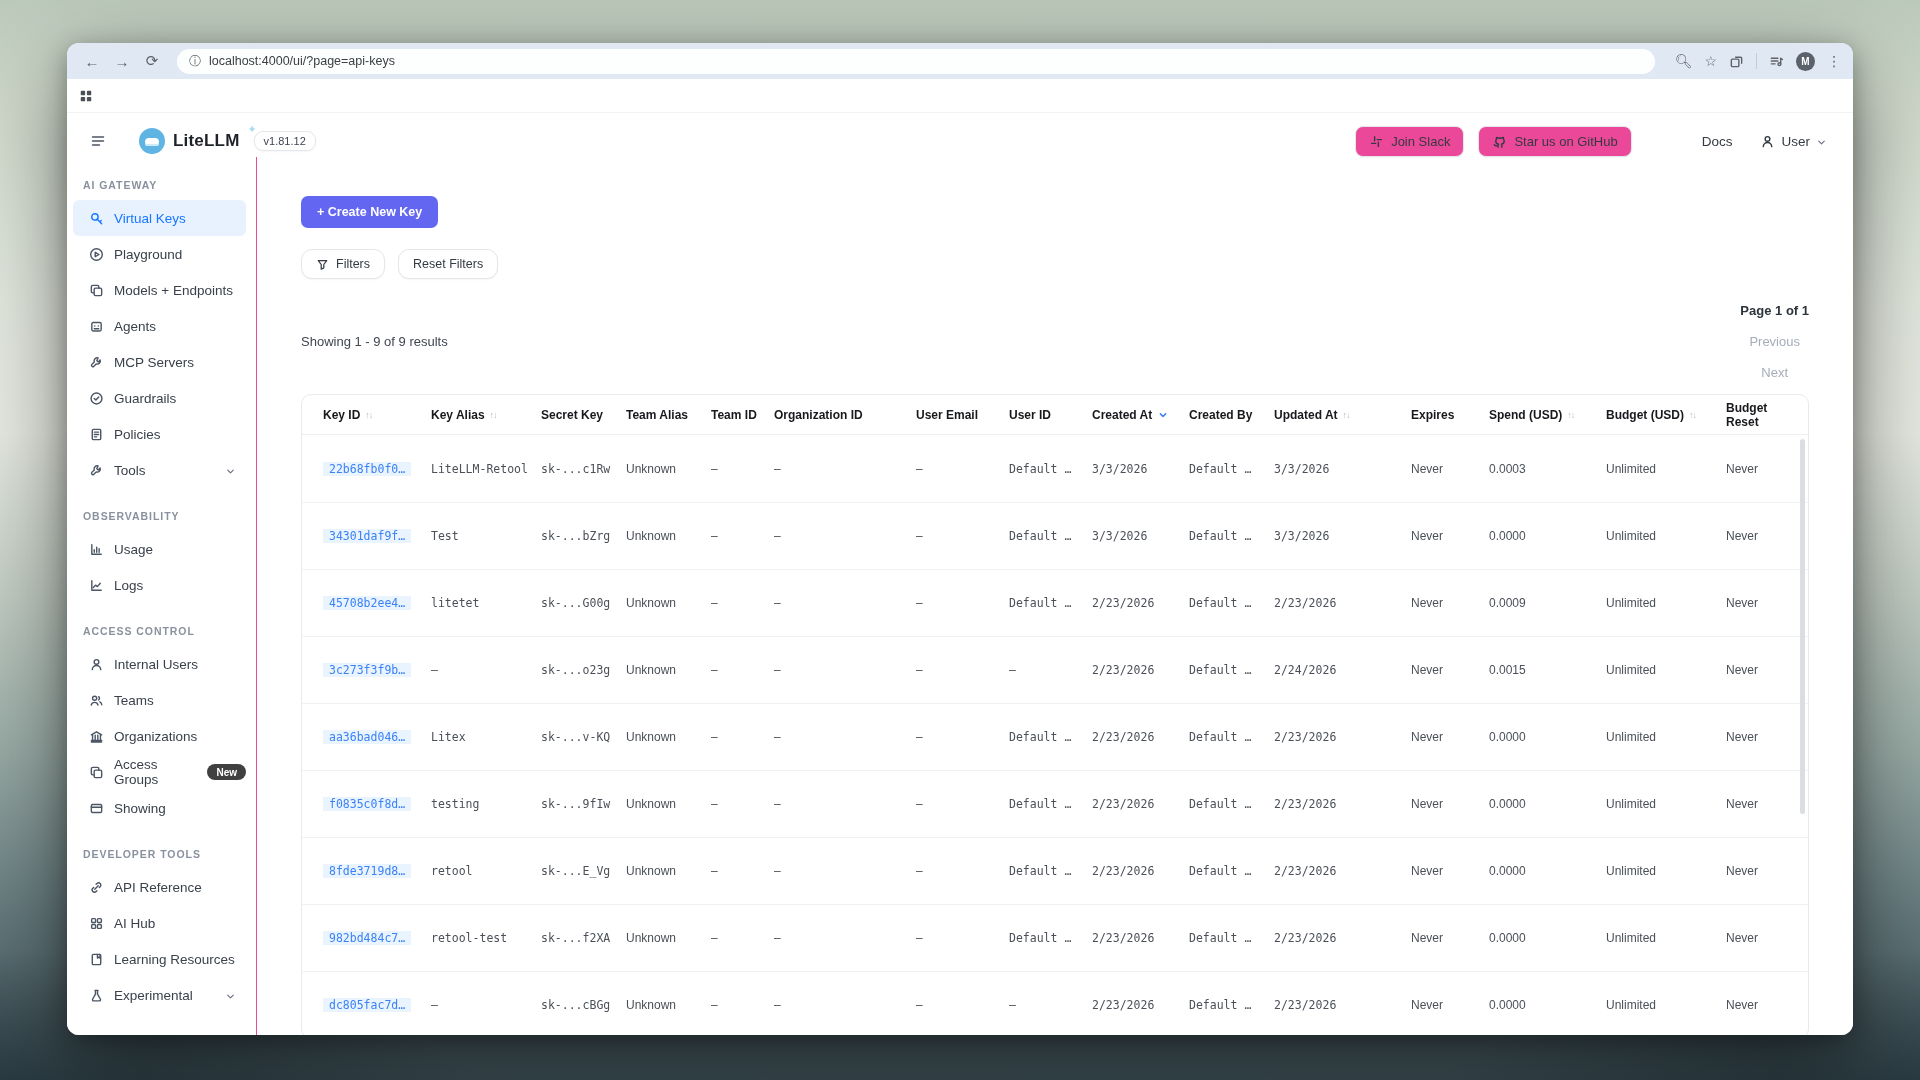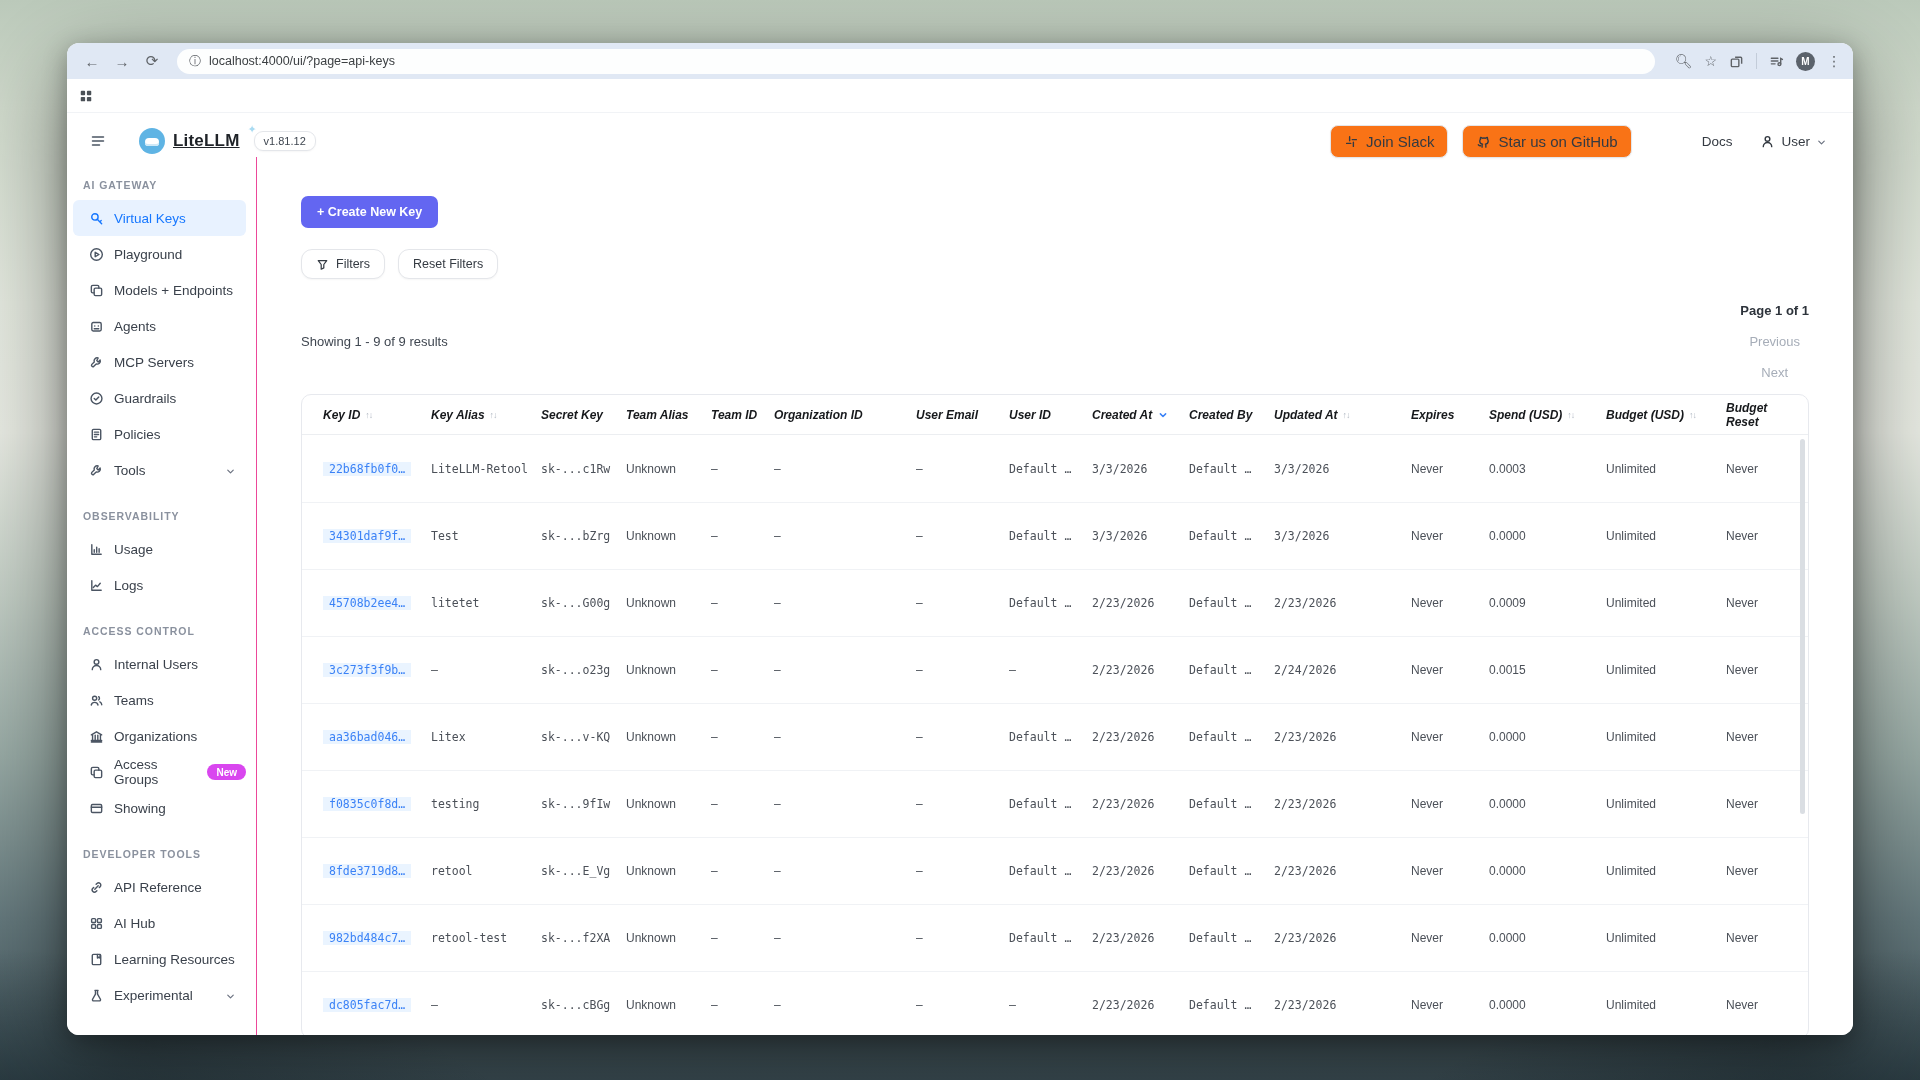--- a/index.html
+++ b/index.html
@@ -26,56 +26,56 @@
   .ext-ic,.media-ic{ width:15px; height:15px; }
   .vdiv{ width:1px; height:16px; background:#c3ccd9; }
   .avatar{ width:19px; height:19px; border-radius:50%; background:#5b626b; color:#fff; font-size:10px; font-weight:700; display:flex; align-items:center; justify-content:center; }
   .bstrip{ height:34px; background:#fff; display:flex; align-items:center; padding-left:12px; border-bottom:1px solid #f1f3f6; }
   .apps-ic{ width:14px; height:14px; color:#4a5056; }
   
   .appheader{ height:56px; background:#fff; display:flex; align-items:center; padding:0 26px 0 16px; }
   .collapse{ width:30px; height:30px; display:flex; align-items:center; justify-content:center; color:#4b5563; border-radius:6px; }
   .logo{ width:26px; height:26px; border-radius:50%; background:#5fb4e4; margin-left:26px; position:relative; }
   .logo::after{ content:""; position:absolute; left:6px; top:10px; width:14px; height:8px; background:#fff; border-radius:4px 4px 3px 3px; box-shadow:inset 0 -2px 0 #cfe9f7; }
-  .brand{ font-size:17px; font-weight:800; color:#1f2328; margin-left:8px; letter-spacing:.2px;text-decoration:underline; }
+  .brand{ font-size:17px; font-weight:800; color:#1f2328; margin-left:8px; letter-spacing:.2px; }
   .verbadge{ margin-left:14px; font-size:11px; color:#3f4650; background:#fff; border:1px solid #e4e6ea; border-radius:9px; padding:3px 9px; position:relative; box-shadow:0 1px 2px rgba(0,0,0,.04); }
   .verbadge::before{ content:"✦"; position:absolute; left:-7px; top:-9px; color:#a9dbf2; font-size:11px; }
   .hspacer{ flex:1; }
-  .hbtn{ display:flex; align-items:center; gap:7px; border:1px solid #e4e6ea; background:#f97316; border-radius:8px; padding:7px 13px; font-size:15px; color:#343a42; box-shadow:0 1px 2px rgba(0,0,0,.04); cursor:pointer; }
+  .hbtn{ display:flex; align-items:center; gap:7px; border:1px solid #e4e6ea; background:#ec4899; border-radius:8px; padding:7px 13px; font-size:13px; color:#343a42; box-shadow:0 1px 2px rgba(0,0,0,.04); cursor:pointer; }
   .hbtn + .hbtn{ margin-left:14px; }
   .docs{ margin-left:22px; font-size:13.5px; color:#343a42; cursor:pointer;padding-left:48px; }
   .usermenu{ margin-left:28px; display:flex; align-items:center; gap:6px; font-size:13.5px; color:#343a42; cursor:pointer; }
   .ic{ width:15px; height:15px; flex:none; }
   .ic svg{ width:100%; height:100%; stroke:currentColor; fill:none; stroke-width:1.5; stroke-linecap:round; stroke-linejoin:round; }
   
   .sidebar{ position:absolute; left:0; top:114px; bottom:0; width:190px; background:#fff; border-right:1px solid #ec4899; padding-top:22px; }
   .sec-label{ font-size:10.5px; font-weight:700; letter-spacing:.09em; color:#8a919e; padding-left:16px; margin-bottom:9px; }
   .side-sec{ margin-bottom:22px; }
   .side-item{ height:36px; display:flex; align-items:center; gap:10px; padding-left:16px; margin:0 10px 0 6px; border-radius:6px; font-size:13.5px; color:#3a414b; cursor:pointer; }
   .side-item .ic{ color:#4b5563; }
   .side-item.active{ background:#e8f2ff; color:#1677ff; }
   .side-item.active .ic{ color:#1677ff; }
   .chev{ margin-left:auto; margin-right:10px; width:11px; height:11px; color:#6b7280; }
   .chev svg{ width:100%; height:100%; stroke:currentColor; fill:none; stroke-width:1.7; stroke-linecap:round; stroke-linejoin:round; }
-  .newbadge{ margin-left:2px; background:#d946ef; color:#fff; font-size:10px; font-weight:700; padding:2.5px 9px; border-radius:10px; }
+  .newbadge{ margin-left:2px; background:#404040; color:#fff; font-size:10px; font-weight:700; padding:2.5px 9px; border-radius:10px; }
   
   .main{ position:absolute; left:190px; top:126px; right:0; bottom:0; background:#fff; }
   .create-btn{ margin:27px 0 0 44px; display:inline-flex; align-items:center; background:#6366f1; color:#fff; font-size:12.5px; font-weight:700; border:none; border-radius:7px; padding:9px 16px; cursor:pointer; }
   .filters-row{ margin:21px 0 0 44px; display:flex; gap:13px; }
   .fbtn{ display:flex; align-items:center; gap:7px; border:1px solid #e4e6ea; background:#fff; border-radius:11px; padding:7px 14px; font-size:12.5px; color:#343a42; box-shadow:0 1px 2px rgba(0,0,0,.04); cursor:pointer; }
   .meta-row{ margin:24px 0 0 44px; width:1508px; display:flex; align-items:center; }
   .showing{ font-size:13px; color:#3f4650; }
   .pager{ margin-left:auto; display:flex; align-items:center; gap:16px;flex-direction:column; }
   .pageinfo{ font-size:13px; font-weight:600; color:#2d333b; }
   .pagebtn{ font-size:13px; color:#a6adb8; cursor:default; }
   
   .card{ margin:14px 0 0 44px; width:1508px; height:645px; border:1px solid #e7e9ee; border-radius:10px; position:relative; background:#fff; overflow:hidden; }
   .cols{ display:grid; grid-template-columns:108px 110px 85px 85px 63px 142px 93px 83px 97px 85px 137px 78px 117px 120px 1fr; padding-left:21px; align-items:center; }
   .thead{ height:40px; border-bottom:1px solid #eceef1; }
-  .th{ font-size:12px; font-weight:700; color:#17191c; display:flex; align-items:center; gap:5px; padding-right:6px; cursor:pointer;font-style:italic; }
+  .th{ font-size:12px; font-weight:700; color:#17191c; display:flex; align-items:center; gap:5px; padding-right:6px; cursor:pointer; }
   .sortg{ font-size:9px; color:#b3bac4; letter-spacing:-1px; }
   .sortdown{ width:12px; height:12px; color:#3b82f6; }
   .sortdown svg{ width:100%; height:100%; stroke:currentColor; fill:none; stroke-width:2; stroke-linecap:round; stroke-linejoin:round; }
   .trow{ height:67px; }
   .trow + .trow{ border-top:1px solid #f0f2f5; }
   .td{ font-size:12px; color:#4b5058; padding-right:8px; white-space:nowrap; overflow:hidden; }
   .mono{ font-family:"DejaVu Sans Mono", monospace; font-size:11.5px; }
   .keyid{ font-family:"DejaVu Sans Mono", monospace; font-size:11.5px; color:#3b82f6; background:#eaf4ff; padding:3px 6px; border-radius:4px; cursor:pointer; }
   .vscroll{ position:absolute; right:3px; top:44px; width:5px; height:375px; background:#dadee3; border-radius:3px; }
 </style>

